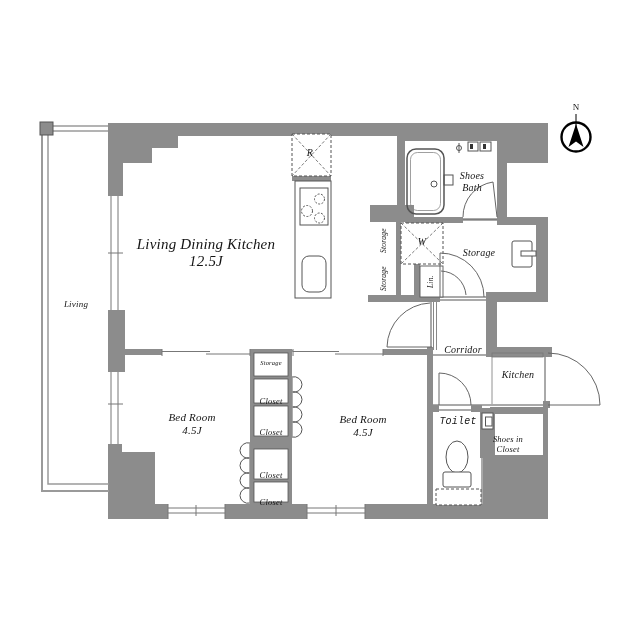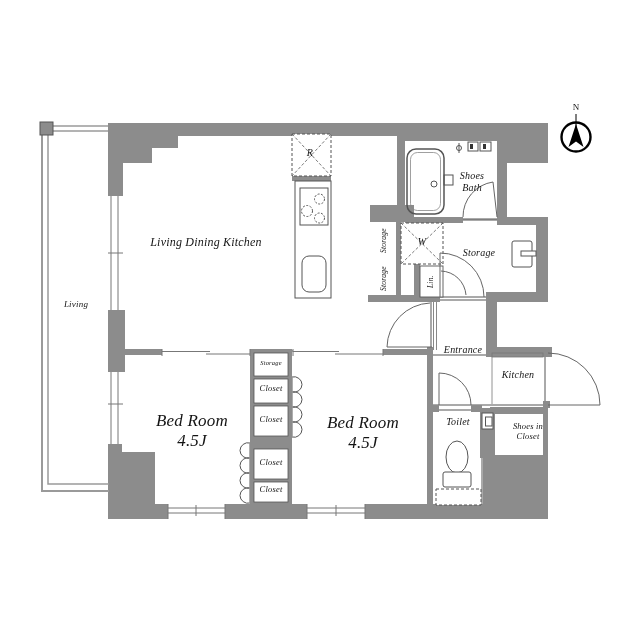--- a/index.html
+++ b/index.html
@@ -1,22 +1,22 @@
 <!DOCTYPE html>
 <html><head>
 <meta charset="utf-8">
 <style>
   html,body{margin:0;padding:0;background:#ffffff;}
   #canvas{position:relative;width:640px;height:640px;background:#ffffff;overflow:hidden;
           font-family:"Liberation Serif","DejaVu Serif",serif;color:#111;}
   #plan-svg{position:absolute;left:0;top:0;z-index:1;}
   .lbl{position:absolute;z-index:2;font-style:italic;text-align:center;line-height:1.15;
        color:#141414;letter-spacing:.2px;}
-  .vtext{writing-mode:vertical-rl;transform:rotate(180deg);display:flex;align-items:center;justify-content:center;} .s12{font-size:12px;} .s11{font-size:17px;} .s10{font-size:10px;}
-  .s9{font-size:9px;}  .s8{font-size:8.5px;} .s7{font-size:7.5px;} .s6{font-size:6.5px;}
+  .vtext{writing-mode:vertical-rl;transform:rotate(180deg);display:flex;align-items:center;justify-content:center;} .s12{font-size:15px;} .s11{font-size:11px;} .s10{font-size:10px;}
+  .s9{font-size:9px;}  .s8{font-size:8.5px;margin-top:13px;} .s7{font-size:7.5px;} .s6{font-size:6.5px;}
 </style>
 </head>
 <body>
 
 <div id="canvas">
 
 <svg id="plan-svg" width="640" height="640" viewBox="0 0 640 640">
 
   <g fill="#ffffff" stroke="#555" stroke-width="1">
     <rect x="42" y="126" width="67" height="364" stroke="none"></rect>
@@ -176,38 +176,39 @@
 
   <g>
     <path d="M576,114 V128" stroke="#000" stroke-width="1" fill="none"></path>
     <circle cx="576" cy="137" r="14.5" fill="none" stroke="#000" stroke-width="2.4"></circle>
     <polygon points="576,124 583.5,147 576,141.5 568.5,147" fill="#000"></polygon>
   </g>
 </svg>
 
 <div class="lbl s12" style="left:120px;top:236px;width:172px;">
   <div>Living Dining Kitchen</div>
+  <div class="s12">12.5J</div>
 </div>
 
 <div class="lbl s9" style="left:44px;top:299px;width:64px;">Living</div>
 
 <div class="lbl s10" style="left:448px;top:170px;width:48px;">
   <div>Shoes</div>
   <div>Bath</div>
 </div>
 
 <div class="lbl s10" style="left:448px;top:247px;width:62px;">Storage</div>
 
-<div class="lbl s10" style="left:434px;top:344px;width:58px;">Entrance</div>
+<div class="lbl s10" style="left:434px;top:344px;width:58px;">Corridor</div>
 
 <div class="lbl s10" style="left:490px;top:369px;width:56px;">Kitchen</div>
 
-<div class="lbl s10" style="left:434px;top:416px;width:48px;">Toilet</div>
-
-<div class="lbl s8" style="left:500px;top:422px;width:56px;">
+<div class="lbl s10" style="left:434px;top:416px;width:48px;font-family:Liberation Mono, monospace;">Toilet</div>
+
+<div class="lbl s8" style="left:480px;top:422px;width:56px;">
   <div>Shoes in</div>
   <div>Closet</div>
 </div>
 
 <div class="lbl s11" style="left:147px;top:411px;width:90px;">
   <div>Bed Room</div>
   <div>4.5J</div>
 </div>
 
 <div class="lbl s11" style="left:318px;top:413px;width:90px;">

